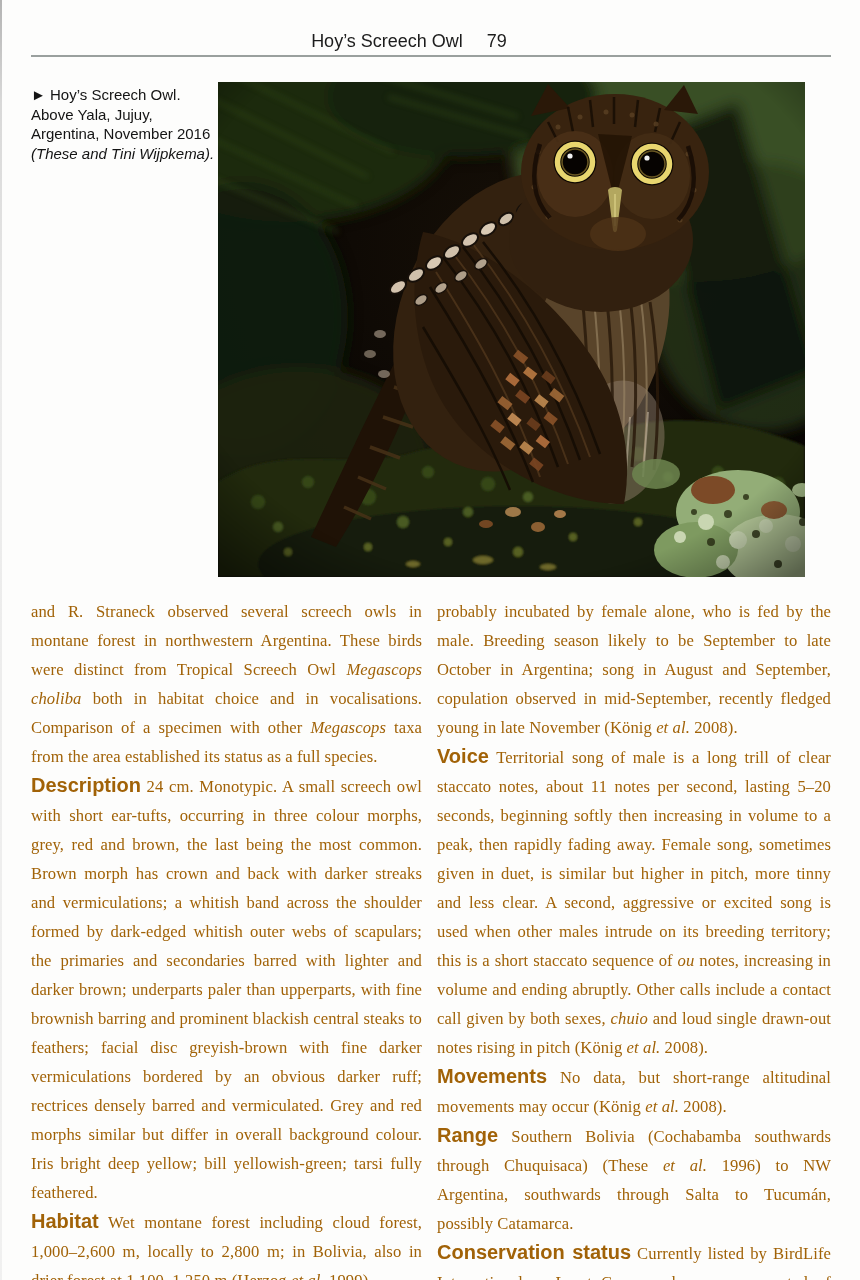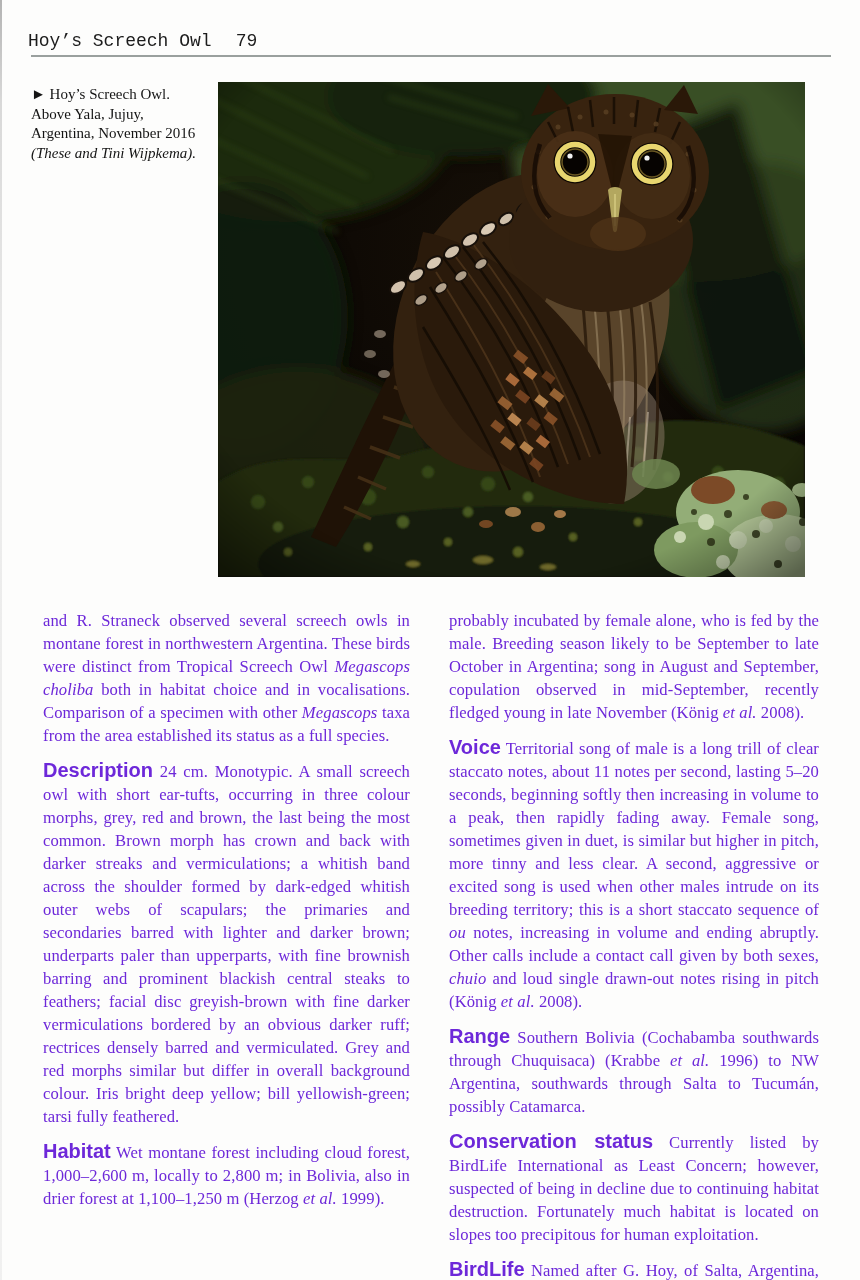--- a/index.html
+++ b/index.html
@@ -1,36 +1,36 @@
 <!DOCTYPE html>
 <html><head>
 <meta charset="utf-8">
 <style>
   html,body{margin:0;padding:0;background:#e8e8e8;}
   .page{position:relative;width:860px;height:1280px;background:#fefefdff;background:#fdfdfc;
         font-family:"Liberation Serif", serif;color:#1b1713;overflow:hidden;margin:0 auto;}
   .scan-edge{position:absolute;left:0;top:0;width:2px;height:100%;
              background:linear-gradient(180deg,#777 0%,#bbb 8%,#ddd 30%,#e6e6e6 100%);opacity:.55;}
   
-  .hdr{position:absolute;top:31px;left:28px;width:800px;box-sizing:border-box;padding-right:18px;
-       text-align:left;font-family:Liberation Mono, monospace;font-size:18px;color:#1c1c1c;}
+  .hdr{position:absolute;top:31px;left:18px;width:800px;box-sizing:border-box;padding-right:18px;
+       text-align:center;font-family:Liberation Sans, sans-serif;font-size:18px;color:#1c1c1c;}
   .hdr .pageno{margin-left:24px;}
   .rule{position:absolute;top:55px;left:31px;width:800px;height:2px;background:#9aa09e;}
   
   .caption{position:absolute;left:31px;top:85px;width:190px;
-           font-family:Liberation Serif, serif;font-size:15px;line-height:19.5px;color:#141414;}
+           font-family:Liberation Sans, sans-serif;font-size:15px;line-height:19.5px;color:#141414;}
   .caption .italic{font-style:italic;}
   
   .photo{position:absolute;left:218px;top:82px;width:587px;height:495px;background:#070503;}
   .photo svg{display:block;}
   
   .cols{position:absolute;left:31px;top:597px;width:800px;display:flex;justify-content:space-between;}
   .col{width:391px;}
   .col.right{width:394px;}
-  .para{margin:12px;text-align:justify;font-size:16.6px;line-height:23px;letter-spacing:.1px;color:#6d28d9;}
+  .para{margin:0;text-align:justify;font-size:16.6px;line-height:29px;letter-spacing:.1px;color:#a16207;}
   .para .headword{font-family:"Liberation Sans", sans-serif;font-weight:bold;font-size:20px;letter-spacing:0;}
   .para .italic{font-style:italic;}
 </style>
 </head>
 <body>
 
 <div class="page">
   <div class="scan-edge"></div>
 
   <div class="hdr">
@@ -339,18 +339,19 @@
 
   <div class="cols">
     <div class="col left">
         <p class="para"><span>and R. Straneck observed several screech owls in montane forest in northwestern Argentina. These birds were distinct from Tropical Screech Owl </span><span class="italic">Megascops choliba</span><span> both in habitat choice and in vocalisations. Comparison of a specimen with other </span><span class="italic">Megascops</span><span> taxa from the area established its status as a full species.</span></p>
         <p class="para"><span class="headword">Description</span><span> 24 cm. Monotypic. A small screech owl with short ear-tufts, occurring in three colour morphs, grey, red and brown, the last being the most common. Brown morph has crown and back with darker streaks and vermiculations; a whitish band across the shoulder formed by dark-edged whitish outer webs of scapulars; the primaries and secondaries barred with lighter and darker brown; underparts paler than upperparts, with fine brownish barring and prominent blackish central steaks to feathers; facial disc greyish-brown with fine darker vermiculations bordered by an obvious darker ruff; rectrices densely barred and vermiculated. Grey and red morphs similar but differ in overall background colour. Iris bright deep yellow; bill yellowish-green; tarsi fully feathered.</span></p>
         <p class="para"><span class="headword">Habitat</span><span> Wet montane forest including cloud forest, 1,000–2,600 m, locally to 2,800 m; in Bolivia, also in drier forest at 1,100–1,250 m (Herzog </span><span class="italic">et al.</span><span> 1999).</span></p>
       </div>
     <div class="col right">
         <p class="para"><span>probably incubated by female alone, who is fed by the male. Breeding season likely to be September to late October in Argentina; song in August and September, copulation observed in mid-September, recently fledged young in late November (König </span><span class="italic">et al.</span><span> 2008).</span></p>
         <p class="para"><span class="headword">Voice</span><span> Territorial song of male is a long trill of clear staccato notes, about 11 notes per second, lasting 5–20 seconds, beginning softly then increasing in volume to a peak, then rapidly fading away. Female song, sometimes given in duet, is similar but higher in pitch, more tinny and less clear. A second, aggressive or excited song is used when other males intrude on its breeding territory; this is a short staccato sequence of </span><span class="italic">ou</span><span> notes, increasing in volume and ending abruptly. Other calls include a contact call given by both sexes, </span><span class="italic">chuio</span><span> and loud single drawn-out notes rising in pitch (König </span><span class="italic">et al.</span><span> 2008).</span></p>
-        <p class="para"><span class="headword">Range</span><span> Southern Bolivia (Cochabamba southwards through Chuquisaca) (Krabbe </span><span class="italic">et al.</span><span> 1996) to NW Argentina, southwards through Salta to Tucumán, possibly Catamarca.</span></p>
+        <p class="para"><span class="headword">Movements</span><span> No data, but short-range altitudinal movements may occur (König </span><span class="italic">et al.</span><span> 2008).</span></p>
+        <p class="para"><span class="headword">Range</span><span> Southern Bolivia (Cochabamba southwards through Chuquisaca) (These </span><span class="italic">et al.</span><span> 1996) to NW Argentina, southwards through Salta to Tucumán, possibly Catamarca.</span></p>
         <p class="para"><span class="headword">Conservation status</span><span> Currently listed by BirdLife International as Least Concern; however, suspected of being in decline due to continuing habitat destruction. Fortunately much habitat is located on slopes too precipitous for human exploitation.</span></p>
         <p class="para"><span class="headword">BirdLife</span><span> Named after G. Hoy, of Salta, Argentina, who collected the type specimen (König &amp; Straneck 1989).</span></p>
       </div>
   </div>
 </div>
 
 </body></html>

